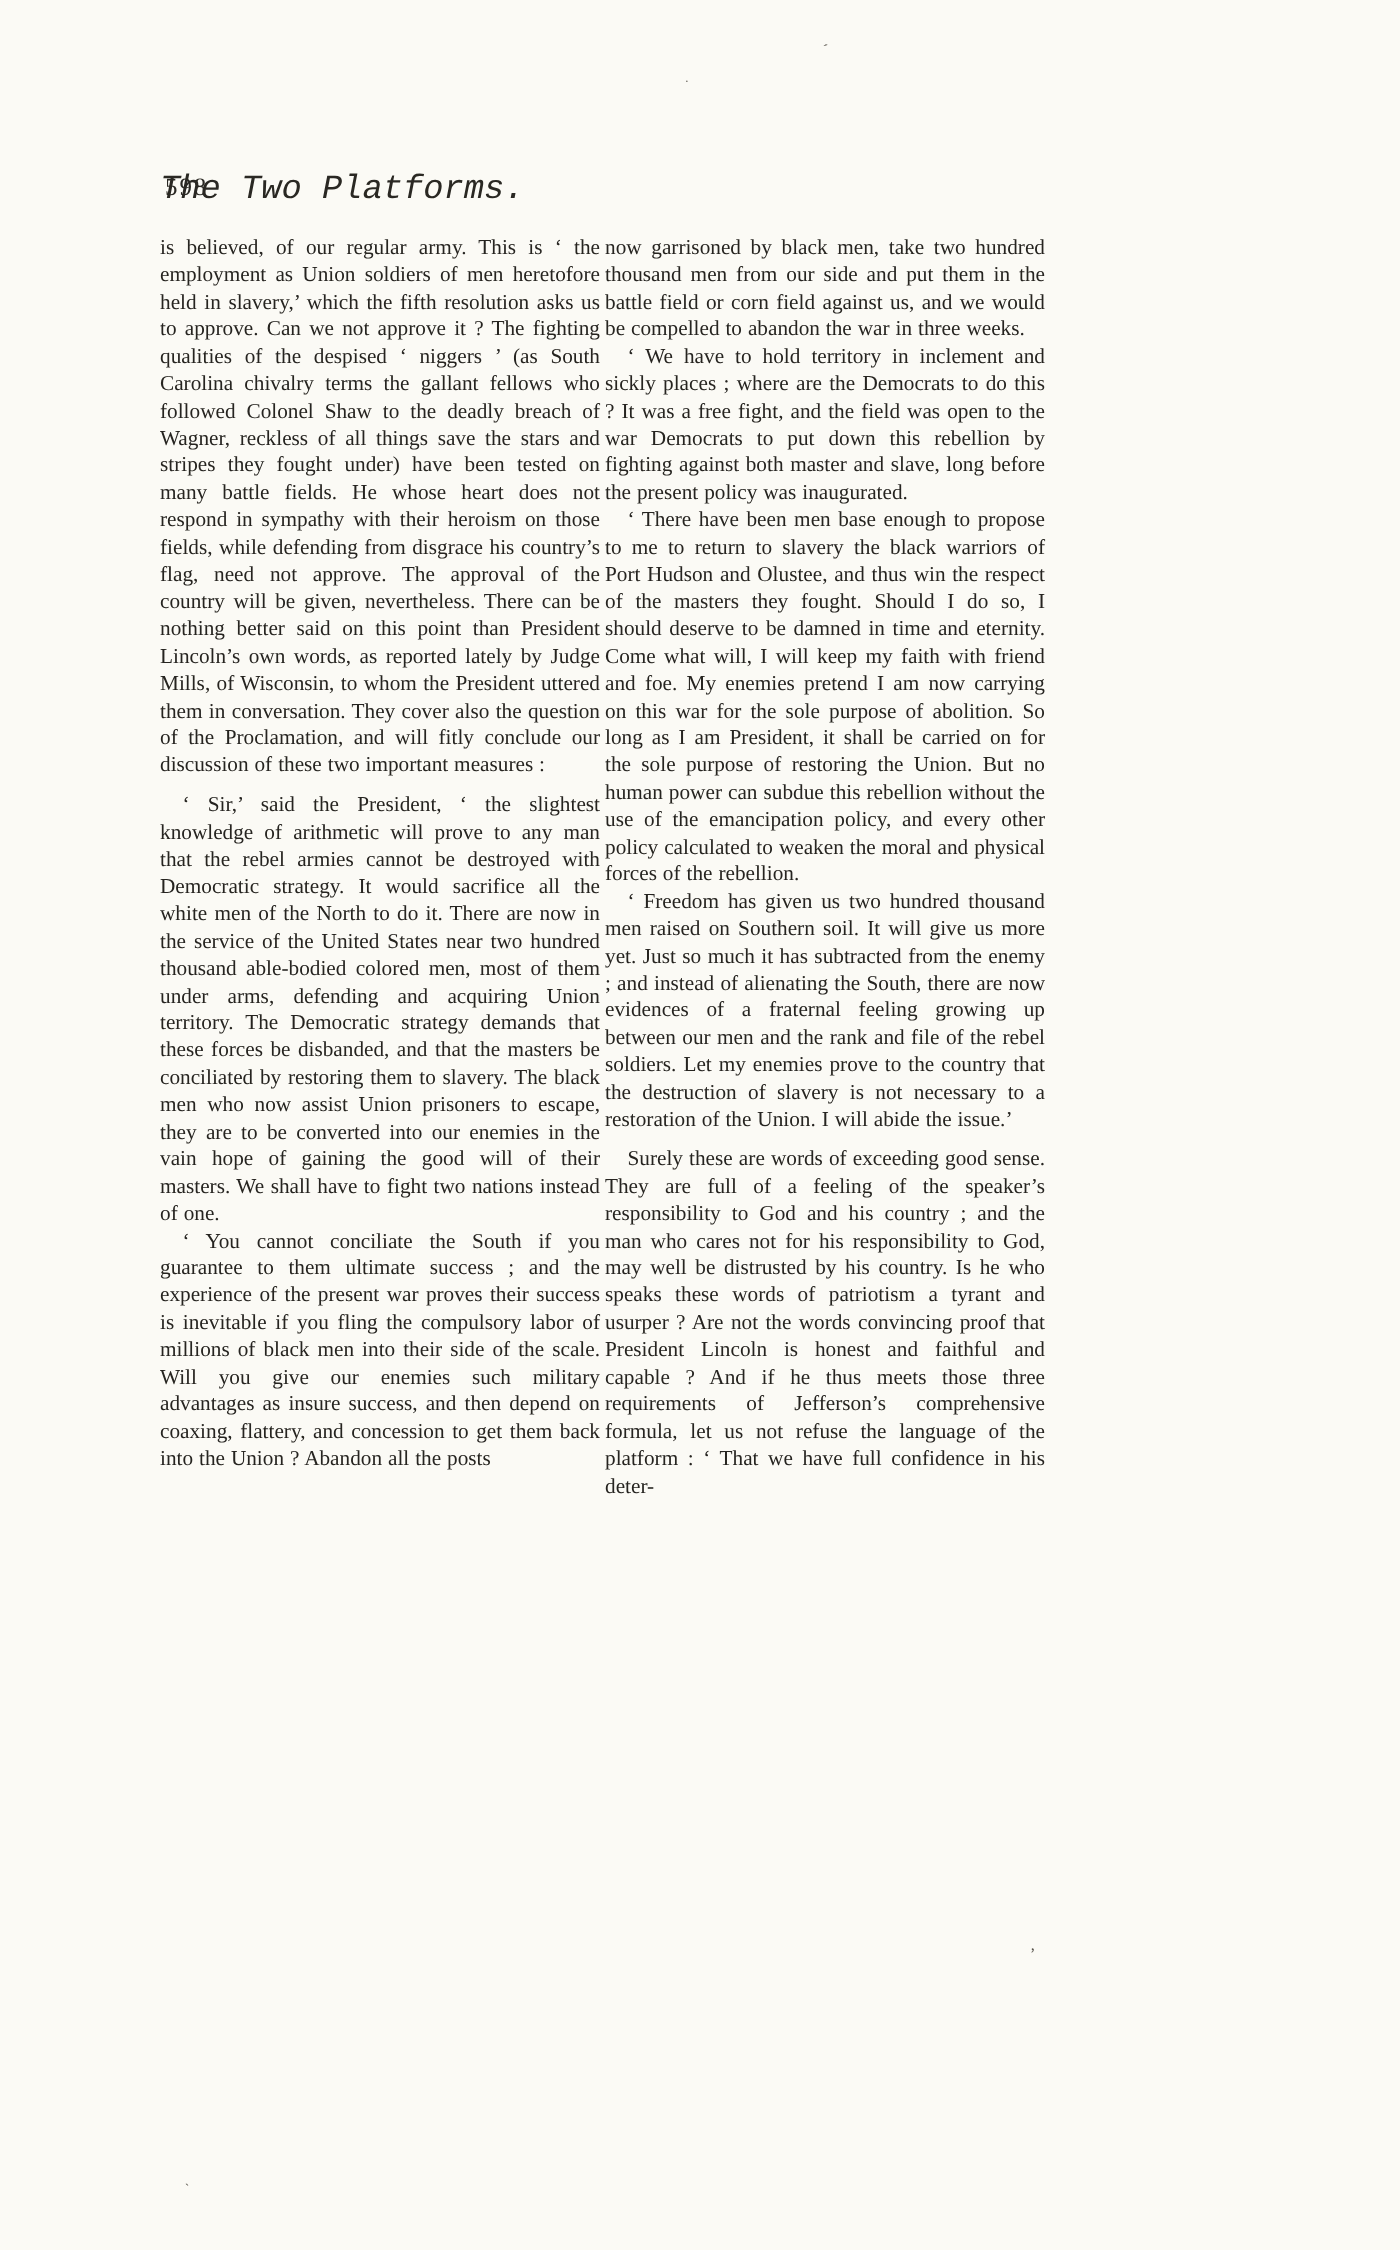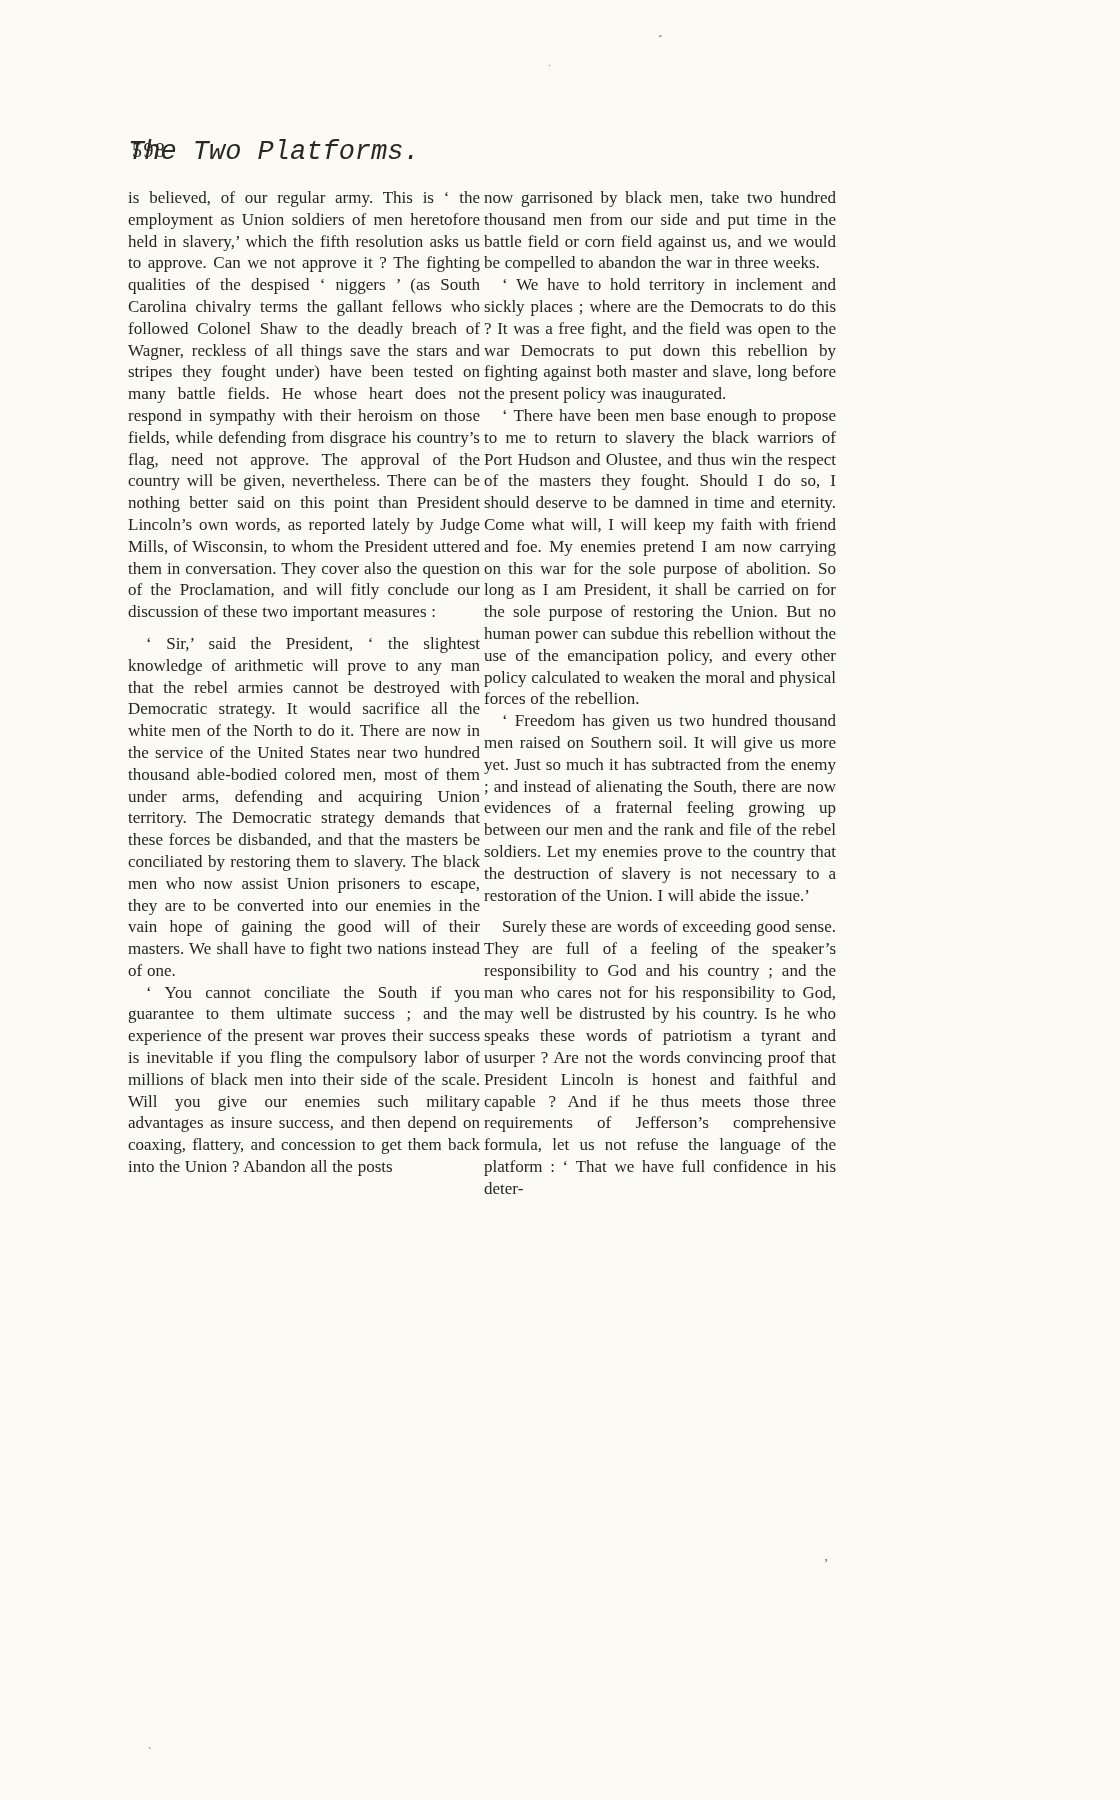--- a/index.html
+++ b/index.html
@@ -89,21 +89,21 @@
       <span class="running-title">The Two Platforms.</span>
     </div>
 
     <div class="columns">
       <div class="col">
           <p class="para">is believed, of our regular army.  This is ‘ the employment as Union soldiers of men heretofore held in slavery,’ which the fifth resolution asks us to approve.  Can we not approve it ?  The fighting qualities of the despised ‘ niggers ’ (as South Carolina chivalry terms the gallant fellows who followed Colonel Shaw to the deadly breach of Wagner, reckless of all things save the stars and stripes they fought under) have been tested on many battle fields. He whose heart does not respond in sympathy with their heroism on those fields, while defending from disgrace his country’s flag, need not approve. The approval of the country will be given, nevertheless.  There can be nothing better said on this point than President Lincoln’s own words, as reported lately by Judge Mills, of Wisconsin, to whom the President uttered them in conversation.  They cover also the question of the Proclamation, and will fitly conclude our discussion of these two important measures :</p>
           <p class="para indent space-before">‘ Sir,’ said the President, ‘ the slightest knowledge of arithmetic will prove to any man that the rebel armies cannot be destroyed with Democratic strategy.  It would sacrifice all the white men of the North to do it.  There are now in the service of the United States near two hundred thousand able-bodied colored men, most of them under arms, defending and acquiring Union territory.  The Democratic strategy demands that these forces be disbanded, and that the masters be conciliated by restoring them to slavery. The black men who now assist Union prisoners to escape, they are to be converted into our enemies in the vain hope of gaining the good will of their masters.  We shall have to fight two nations instead of one.</p>
           <p class="para indent">‘ You cannot conciliate the South if you guarantee to them ultimate success ; and the experience of the present war proves their success is inevitable if you fling the compulsory labor of millions of black men into their side of the scale.  Will you give our enemies such military advantages as insure success, and then depend on coaxing, flattery, and concession to get them back into the Union ?  Abandon all the posts</p>
         </div>
       <div class="col">
-          <p class="para">now garrisoned by black men, take two hundred thousand men from our side and put time in the battle field or corn field against us, and we would be compelled to abandon the war in three weeks.</p>
+          <p class="para">now garrisoned by black men, take two hundred thousand men from our side and put them in the battle field or corn field against us, and we would be compelled to abandon the war in three weeks.</p>
           <p class="para indent">‘ We have to hold territory in inclement and sickly places ; where are the Democrats to do this ?  It was a free fight, and the field was open to the war Democrats to put down this rebellion by fighting against both master and slave, long before the present policy was inaugurated.</p>
           <p class="para indent">‘ There have been men base enough to propose to me to return to slavery the black warriors of Port Hudson and Olustee, and thus win the respect of the masters they fought.  Should I do so, I should deserve to be damned in time and eternity.  Come what will, I will keep my faith with friend and foe.  My enemies pretend I am now carrying on this war for the sole purpose of abolition.  So long as I am President, it shall be carried on for the sole purpose of restoring the Union. But no human power can subdue this rebellion without the use of the emancipation policy, and every other policy calculated to weaken the moral and physical forces of the rebellion.</p>
           <p class="para indent">‘ Freedom has given us two hundred thousand men raised on Southern soil. It will give us more yet.  Just so much it has subtracted from the enemy ; and instead of alienating the South, there are now evidences of a fraternal feeling growing up between our men and the rank and file of the rebel soldiers.  Let my enemies prove to the country that the destruction of slavery is not necessary to a restoration of the Union.  I will abide the issue.’</p>
           <p class="para indent space-before">Surely these are words of exceeding good sense.  They are full of a feeling of the speaker’s responsibility to God and his country ; and the man who cares not for his responsibility to God, may well be distrusted by his country. Is he who speaks these words of patriotism a tyrant and usurper ?  Are not the words convincing proof that President Lincoln is honest and faithful and capable ?  And if he thus meets those three requirements of Jefferson’s comprehensive formula, let us not refuse the language of the platform :  ‘ That we have full confidence in his deter-</p>
         </div>
     </div>
 
   </div>
 </div>
 

